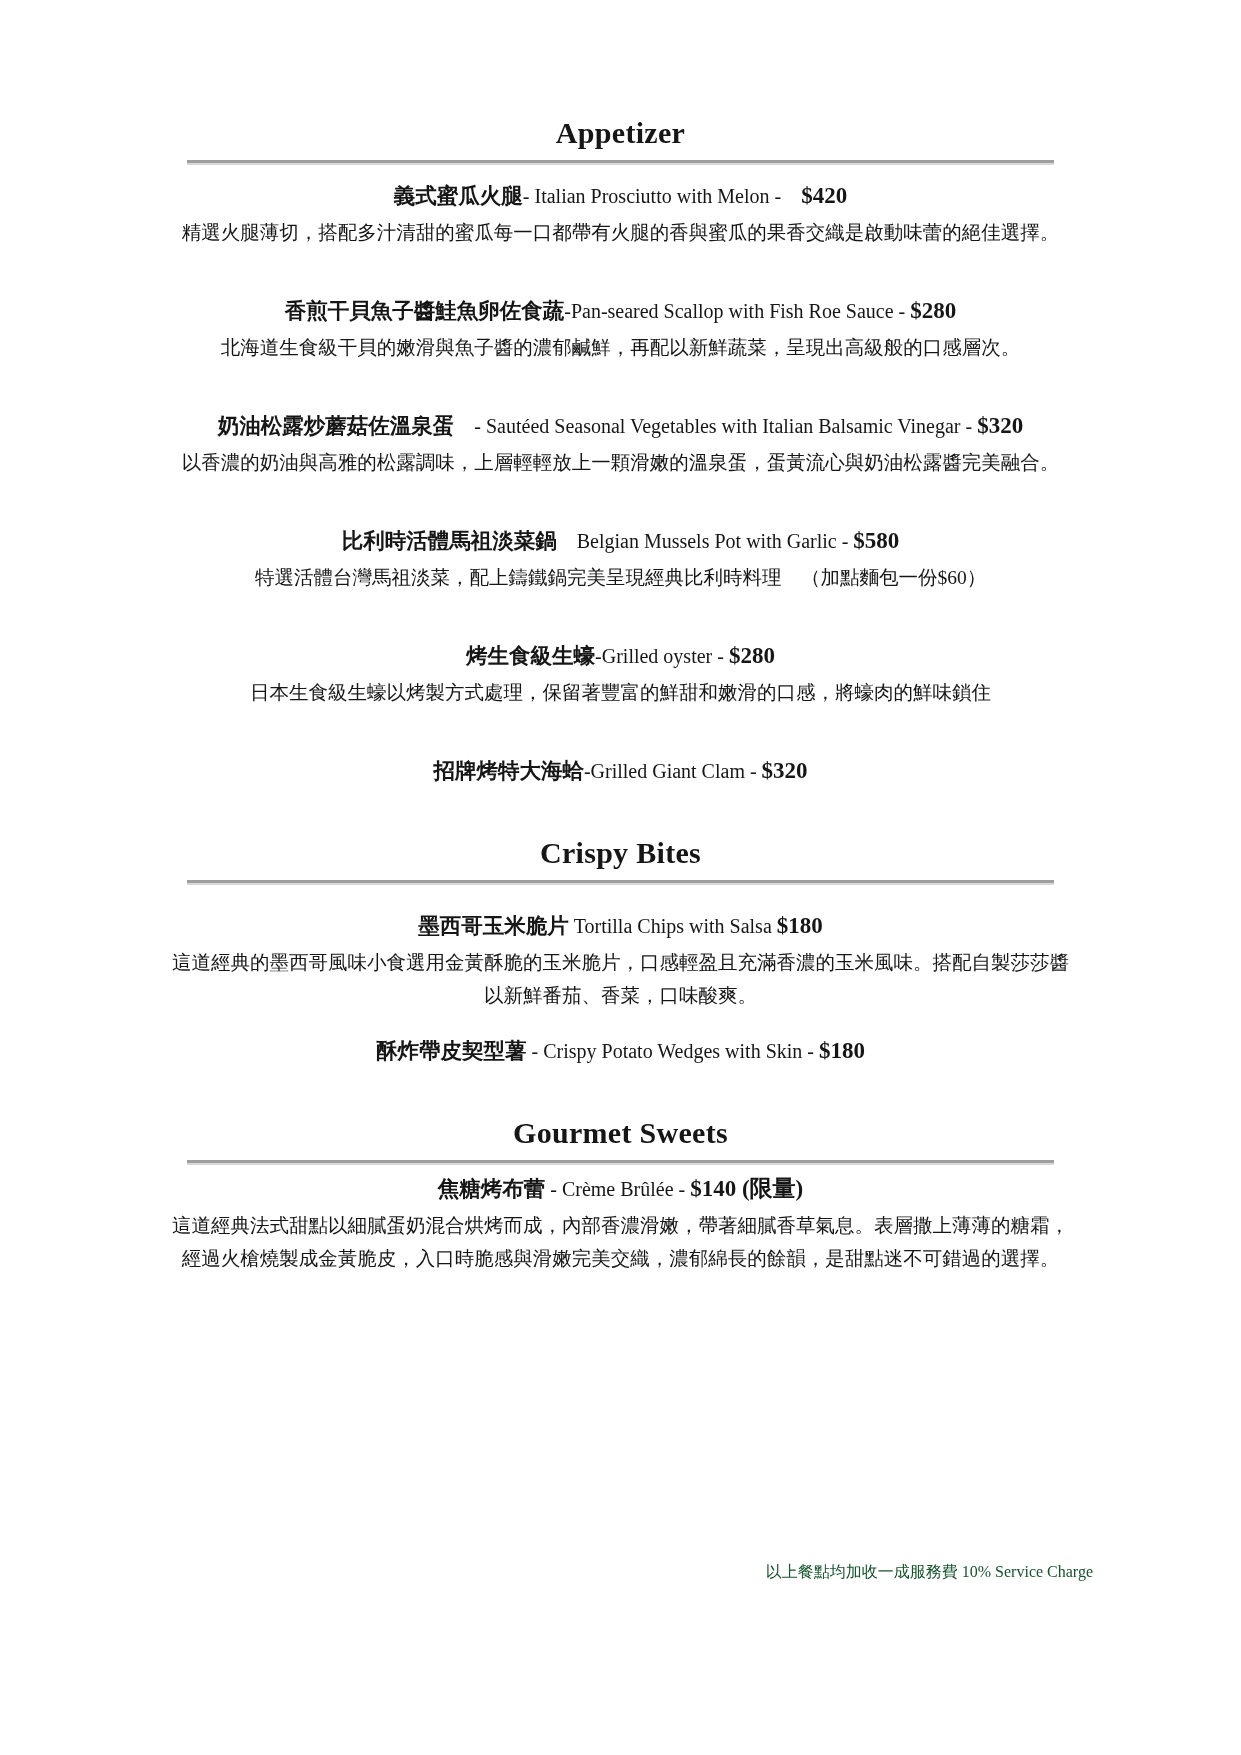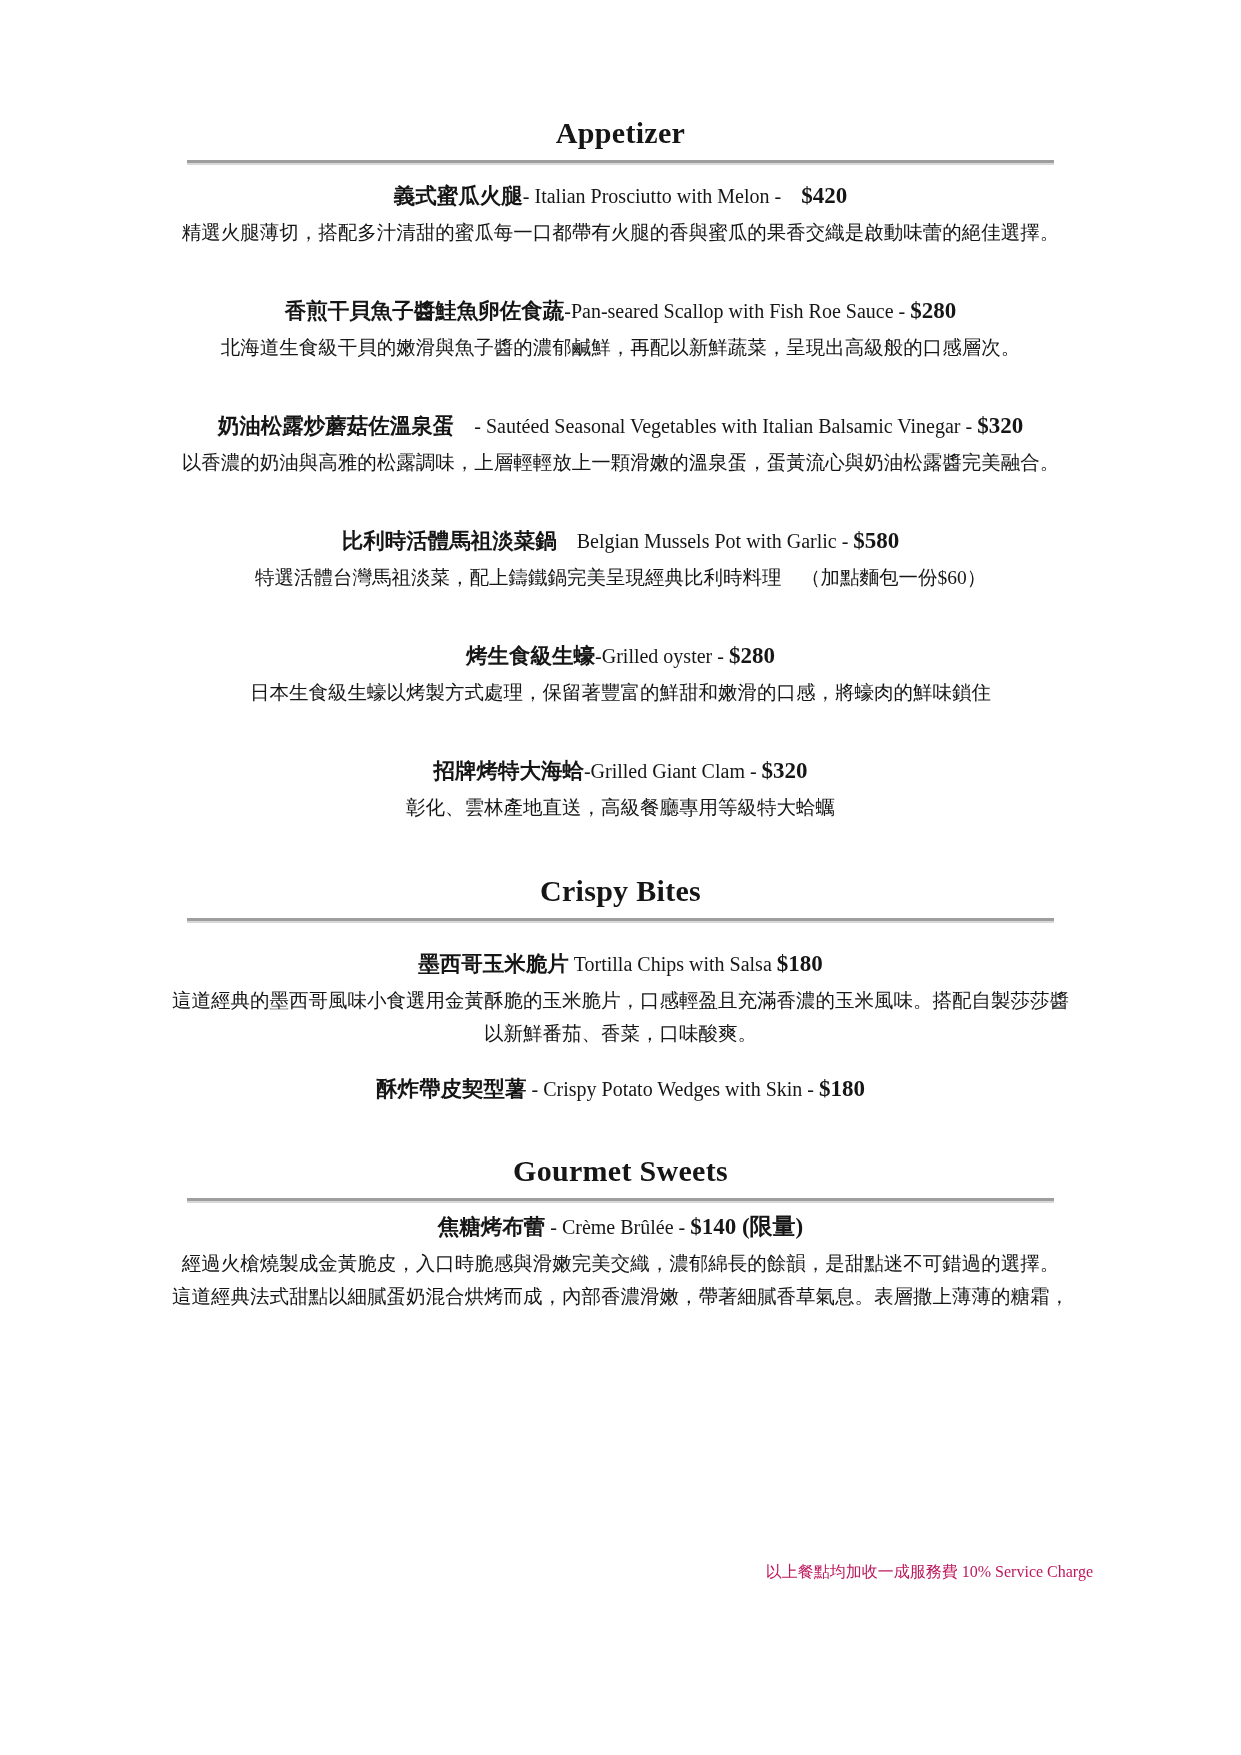--- a/index.html
+++ b/index.html
@@ -24,21 +24,21 @@
   .mid{font-size:20px;}
   .price{font-size:23px;font-weight:bold;text-align:center;}
   .item-desc{font-size:19.5px;line-height:33px;margin-top:5px;}
   .sec-appetizer .items .menu-item{margin-top:47px;}
   .sec-appetizer .items .menu-item:first-child{margin-top:16px;}
   .sec-crispy .items .menu-item{margin-top:24px;}
   .sec-crispy .items .menu-item:first-child{margin-top:26px;}
   .sec-gourmet .items .menu-item:first-child{margin-top:9px;}
   .service-note{
     position:absolute;top:1561px;right:148px;
-    font-size:16px;line-height:22px;color:#be185d;
+    font-size:16px;line-height:22px;color:#14532d;
   }
 </style>
 </head>
 <body>
 
 <div class="page">
 
   <div class="section sec-appetizer">
     <h1 class="section-heading">Appetizer</h1>
     <div class="rule"></div>
@@ -64,21 +64,20 @@
         <div class="item-desc">特選活體台灣馬祖淡菜，配上鑄鐵鍋完美呈現經典比利時料理　（加點麵包一份$60）</div>
       </div>
 
       <div class="menu-item">
         <div class="item-title"><span class="zh">烤生食級生蠔</span><span class="mid">-Grilled oyster - </span><span class="price">$280</span></div>
         <div class="item-desc">日本生食級生蠔以烤製方式處理，保留著豐富的鮮甜和嫩滑的口感，將蠔肉的鮮味鎖住</div>
       </div>
 
       <div class="menu-item">
         <div class="item-title"><span class="zh">招牌烤特大海蛤</span><span class="mid">-Grilled Giant Clam - </span><span class="price">$320</span></div>
-        <div class="item-desc">彰化、雲林產地直送，高級餐廳專用等級特大蛤蠣</div>
       </div>
 
     </div>
   </div>
 
   <div class="section sec-crispy">
     <h1 class="section-heading">Crispy Bites</h1>
     <div class="rule"></div>
     <div class="items">
 
@@ -98,22 +97,22 @@
   </div>
 
   <div class="section sec-gourmet">
     <h1 class="section-heading">Gourmet Sweets</h1>
     <div class="rule"></div>
     <div class="items">
 
       <div class="menu-item">
         <div class="item-title"><span class="zh">焦糖烤布蕾</span><span class="mid"> - Crème Brûlée - </span><span class="price">$140</span><span class="price"> (限量)</span></div>
         <div class="item-desc">
+            <div>這道經典法式甜點以細膩蛋奶混合烘烤而成，內部香濃滑嫩，帶著細膩香草氣息。表層撒上薄薄的糖霜，</div>
             <div>經過火槍燒製成金黃脆皮，入口時脆感與滑嫩完美交織，濃郁綿長的餘韻，是甜點迷不可錯過的選擇。</div>
-            <div>這道經典法式甜點以細膩蛋奶混合烘烤而成，內部香濃滑嫩，帶著細膩香草氣息。表層撒上薄薄的糖霜，</div>
           </div>
       </div>
 
     </div>
   </div>
 
 </div>
 
 <div class="service-note">以上餐點均加收一成服務費 10% Service Charge</div>
 

